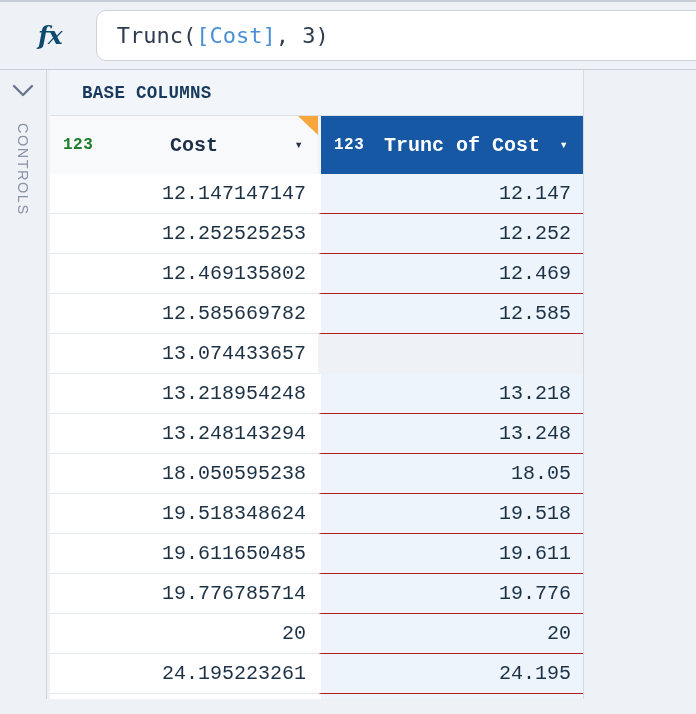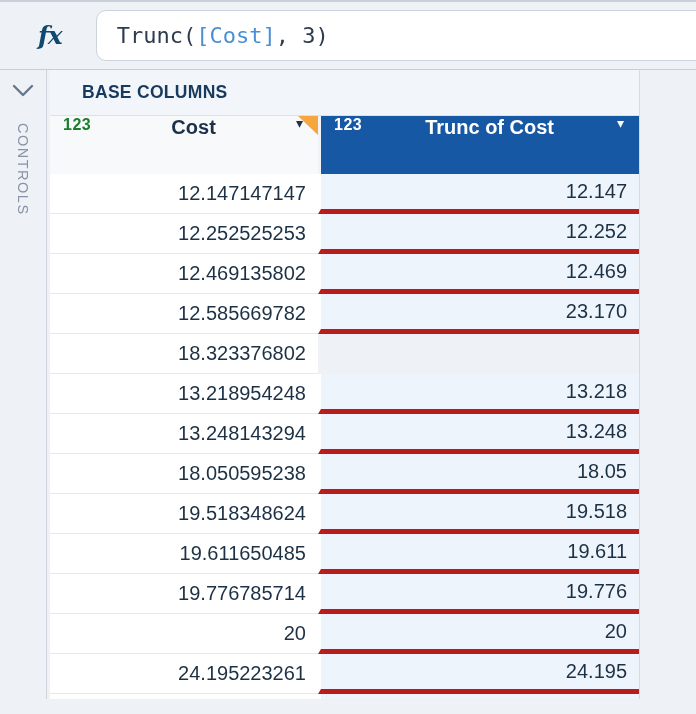--- a/index.html
+++ b/index.html
@@ -56,37 +56,38 @@
     margin-top: 22px;
     writing-mode: vertical-rl;
     font-size: 14.5px; font-weight: 500;
     letter-spacing: 1.5px;
     color: #8793a6;
   }
 
   .content { flex: 1 1 auto; background: #eef1f5; padding-left: 3px; }
 
   .panel {
-    width: 590px; height: 100%;
+    width: 534px; height: 100%;
     border-right: 1px solid #d5dbe4;
+    font-family: Liberation Mono, monospace;
   }
   .panel-title {
     height: 46px;
     background: #f2f5f9;
     border-bottom: 1px solid #dbe1e9;
     display: flex; align-items: center;
     padding-left: 32px;
     font-size: 17.5px; font-weight: bold;
     letter-spacing: 0.3px;
     color: #183a5e;
   }
 
   .header-row { height: 58px; display: flex; }
   .col-header {
-    display: flex; 
+    display: flex; align-items: center;
     font-size: 20px;
   }
   .cost-header {
     width: 268px; flex: 0 0 268px;
     background: #f7f9fb;
     position: relative;
     color: #1d3048;
   }
   .trunc-header {
     flex: 1 1 auto;
@@ -128,21 +129,21 @@
   }
   .cell.cost {
     width: 268px; flex: 0 0 268px;
     background: #ffffff;
     border-bottom: 1px solid #e4e9ef;
   }
   .cell.trunc {
     flex: 1 1 auto;
     background: #edf4fb;
     border-left: 3px solid #ffffff;
-    border-bottom: 5px solid #b91c1c;
+    border-bottom: 1px solid #b91c1c;
   }
   .row.partial { height: 5px; overflow: hidden; }
   .row.partial .cell { border-bottom: none; }
 </style>
 </head>
 <body>
 
 <div class="formula-bar">
   <span class="fx">fx</span>
   <div class="formula-input"><span class="tok-dark">Trunc(</span><span class="tok-ref">[Cost]</span><span class="tok-dark">, 3)</span>
@@ -187,24 +188,24 @@
         <div class="row">
           <div class="cell cost">12.252525253</div>
           <div class="cell trunc">12.252</div>
         </div>
         <div class="row">
           <div class="cell cost">12.469135802</div>
           <div class="cell trunc">12.469</div>
         </div>
         <div class="row">
           <div class="cell cost">12.585669782</div>
-          <div class="cell trunc">23.170</div>
-        </div>
-        <div class="row">
-          <div class="cell cost">18.323376802</div>
+          <div class="cell trunc">12.585</div>
+        </div>
+        <div class="row">
+          <div class="cell cost">13.074433657</div>
         </div>
         <div class="row">
           <div class="cell cost">13.218954248</div>
           <div class="cell trunc">13.218</div>
         </div>
         <div class="row">
           <div class="cell cost">13.248143294</div>
           <div class="cell trunc">13.248</div>
         </div>
         <div class="row">

